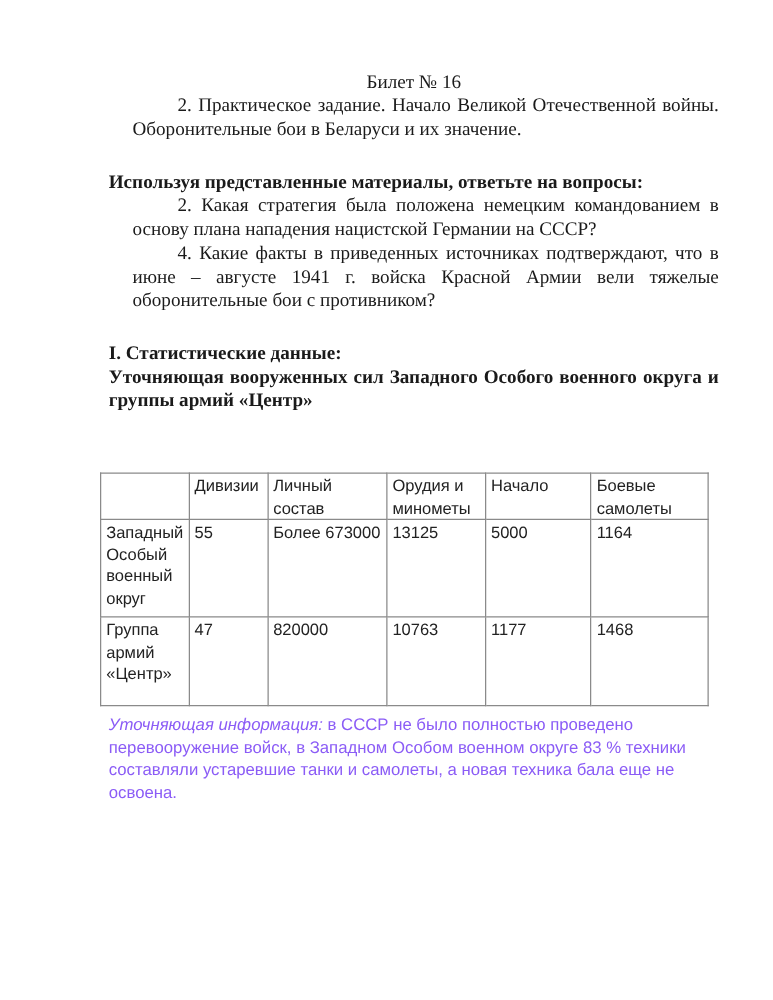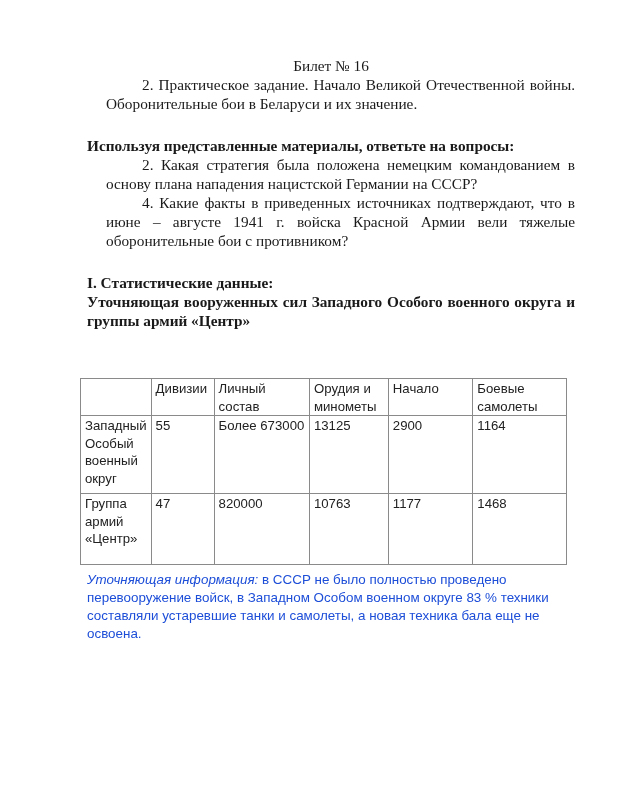--- a/index.html
+++ b/index.html
@@ -20,21 +20,21 @@
     }
     table.stats td {
       border: 1px solid #8a8a8a; vertical-align: top; padding: 1px 4px 0 4px;
     }
     .r-head td { height: 30px; }
     .r-one td { height: 76px; }
     .r-two td { height: 69px; }
     .note {
       position: absolute; left: 87px; top: 571px; width: 500px;
       font-family: "Liberation Sans", "DejaVu Sans", sans-serif;
-      font-size: 13.4px; line-height: 18px; color: #1d4ed8;
+      font-size: 13.4px; line-height: 18px; color: #8b5cf6;
     }
     .note i { font-style: italic; }
   </style>
 </head>
 <body>
 
 <div class="page serif">
   <p class="title">Билет № 16</p>
   <p class="just indent">2. Практическое задание. Начало Великой Отечественной войны. Оборонительные бои в Беларуси и их значение.</p>
   <div class="gap1"></div>
@@ -62,21 +62,21 @@
     <td>Личный состав</td>
     <td>Орудия и минометы</td>
     <td>Начало</td>
     <td>Боевые самолеты</td>
   </tr>
   <tr class="r-one">
     <td>Западный Особый военный округ</td>
     <td>55</td>
     <td>Более 673000</td>
     <td>13125</td>
-    <td>2900</td>
+    <td>5000</td>
     <td>1164</td>
   </tr>
   <tr class="r-two">
     <td>Группа армий «Центр»</td>
     <td>47</td>
     <td>820000</td>
     <td>10763</td>
     <td>1177</td>
     <td>1468</td>
   </tr>

